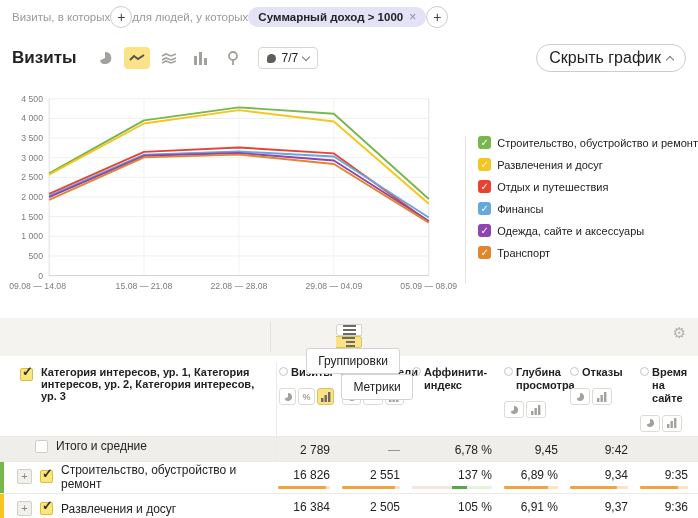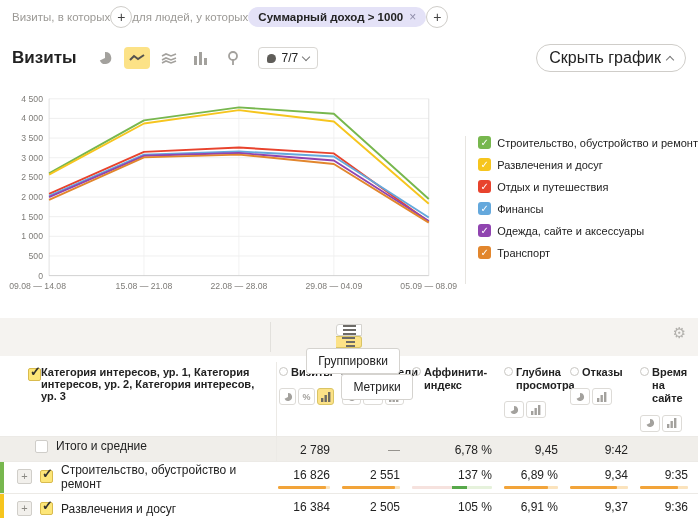--- a/index.html
+++ b/index.html
@@ -47,21 +47,21 @@
                  display: flex; align-items: center; justify-content: center; cursor: pointer; }
   .mini-toggle + .mini-toggle { border-radius: 0 3px 3px 0; border-left: none; }
   .mini-toggle.active { background: #fce287; border-color: #d9c465; }
   .btn { border: 1px solid #d5d3cf; background: #fff; border-radius: 3px; padding: 5px 11px; font-size: 12px;
          color: #222; cursor: pointer; display: flex; align-items: center; gap: 6px; }
   .gear { position: absolute; right: 12px; color: #b3b1ad; font-size: 15px; cursor: pointer; }
 
   .t-grid { display: grid; grid-template-columns: 1fr 64px 70px 92px 66px 70px 60px; }
   .t-grid > div:nth-child(2) { border-left: 1px solid #eceae6; }
   .thead { background: #fff; padding-top: 6px; }
-  .th-dim { padding: 4px 8px 4px 28px; font-size: 11px; font-weight: bold; display: flex; align-items: flex-start; }
+  .th-dim { padding: 4px 8px 4px 20px; font-size: 11px; font-weight: bold; display: flex; gap: 8px; align-items: flex-start; }
   .th-metric { padding: 4px 6px 4px 2px; font-size: 11px; font-weight: bold; }
   .th-label { display: flex; align-items: flex-start; gap: 3px; line-height: 1.2; }
   .q-icon { width: 9px; height: 9px; border: 1.5px solid #c9c7c3; border-radius: 50%; flex: 0 0 9px; margin-top: 1px; }
   .sort-caret { width: 0; height: 0; border-left: 4px solid transparent; border-right: 4px solid transparent;
                 border-top: 5px solid #33322f; margin: 4px 0 0 2px; }
   .toggles { display: flex; gap: 2px; margin-top: 9px; }
   .tg { width: 20px; height: 17px; border: 1px solid #dddbd7; border-radius: 3px; background: #fff;
         display: flex; align-items: center; justify-content: center; font-size: 9px; color: #a3a19d; cursor: pointer; }
   .tg.active { background: #fce287; border-color: #d9c465; color: #6d6a62; }
 

